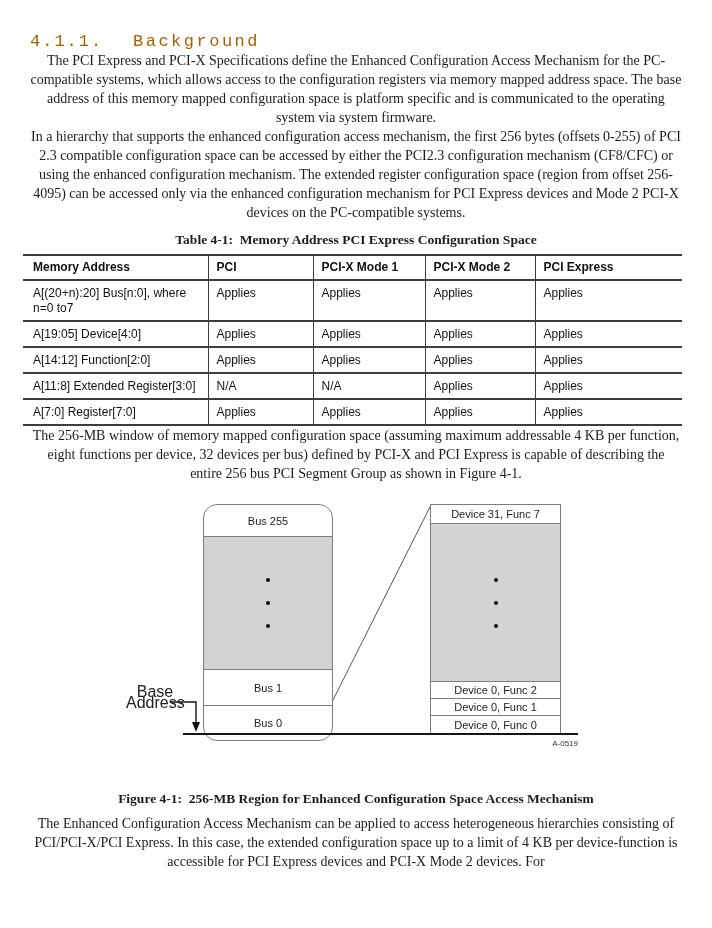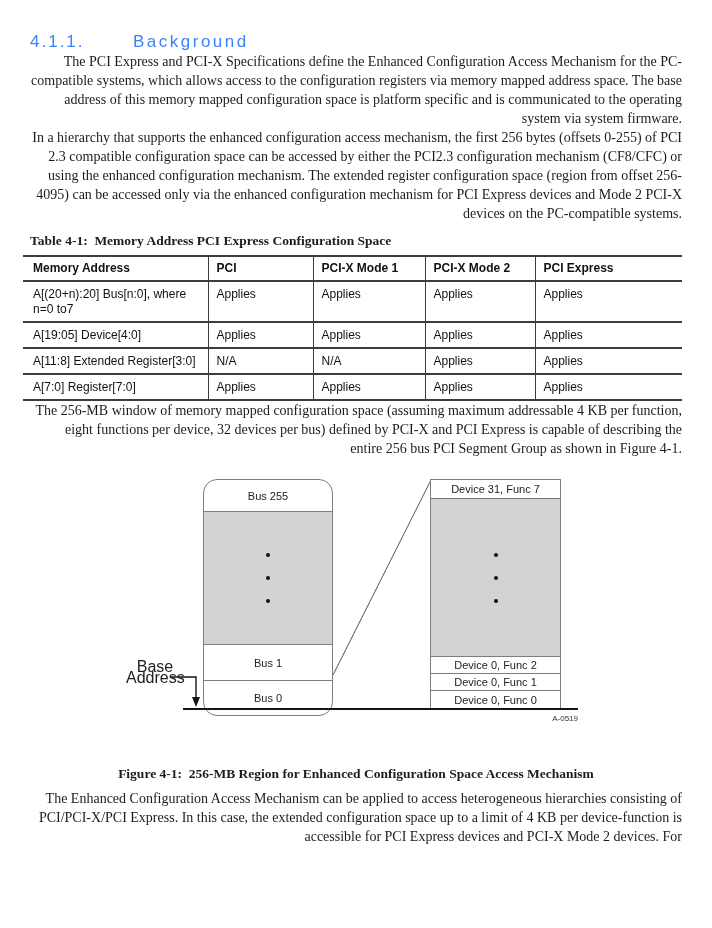--- a/index.html
+++ b/index.html
@@ -4,33 +4,33 @@
 <style>
   html,body{margin:0;padding:0;}
   body{
     width:712px;height:928px;background:#ffffff;color:#1c1c1c;
     font-family:"Liberation Serif", serif;position:relative;overflow:hidden;
   }
   .content{padding:30px 30px 0 30px;}
 
   
   .heading{display:flex;align-items:baseline;margin:2px 0 0 0;
-    font-family:Liberation Sans, sans-serif;font-size:17px;font-weight:400;color:#3b82f6;}
+    font-family:Liberation Mono, monospace;font-size:17px;font-weight:400;color:#a16207;}
   .heading .num{width:103px;letter-spacing:2px;}
   .heading .ttl{letter-spacing:2.5px;}
 
   
-  p.body{font-size:14px;line-height:19px;margin:0 0 0 0;text-align:right;}
+  p.body{font-size:14px;line-height:19px;margin:0 0 0 0;text-align:center;}
   .p1{margin-top:16px;}
   .p2{margin-top:9px;}
   .p3{margin-top:13px;}
   .p4{margin-top:11px;}
 
   
-  .tbl-caption{font-size:13.5px;font-weight:700;text-align:left;margin:10px 0 6px 0;}
+  .tbl-caption{font-size:13.5px;font-weight:700;text-align:center;margin:10px 0 6px 0;}
   table.cfg{
     border-collapse:collapse;table-layout:fixed;width:659px;margin-left:-7px;
     font-family:"Liberation Sans", sans-serif;font-size:12px;color:#111;
     border-top:2px solid #3d3d3d;
   }
   table.cfg tr{border-bottom:2px solid #3d3d3d;}
   table.cfg th, table.cfg td{
     padding:3px 8px;line-height:15px;vertical-align:top;text-align:left;
     border-left:1px solid #3d3d3d;overflow:hidden;
   }
@@ -92,20 +92,27 @@
     <tbody>
       <tr>
         <td>A[(20+n):20] Bus[n:0], where n=0 to7</td>
         <td>Applies</td>
         <td>Applies</td>
         <td>Applies</td>
         <td>Applies</td>
       </tr>
       <tr>
         <td>A[19:05] Device[4:0]</td>
+        <td>Applies</td>
+        <td>Applies</td>
+        <td>Applies</td>
+        <td>Applies</td>
+      </tr>
+      <tr>
+        <td>A[14:12] Function[2:0]</td>
         <td>Applies</td>
         <td>Applies</td>
         <td>Applies</td>
         <td>Applies</td>
       </tr>
       <tr>
         <td>A[11:8] Extended Register[3:0]</td>
         <td>N/A</td>
         <td>N/A</td>
         <td>Applies</td>

